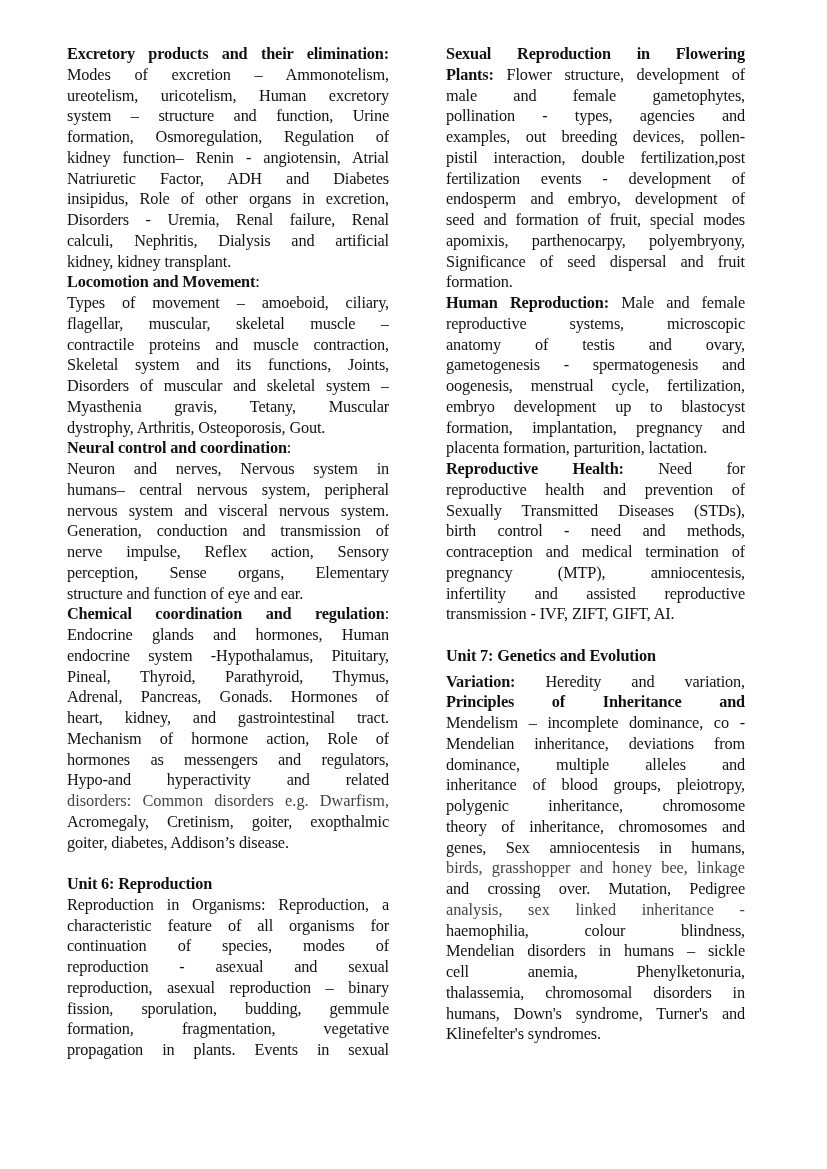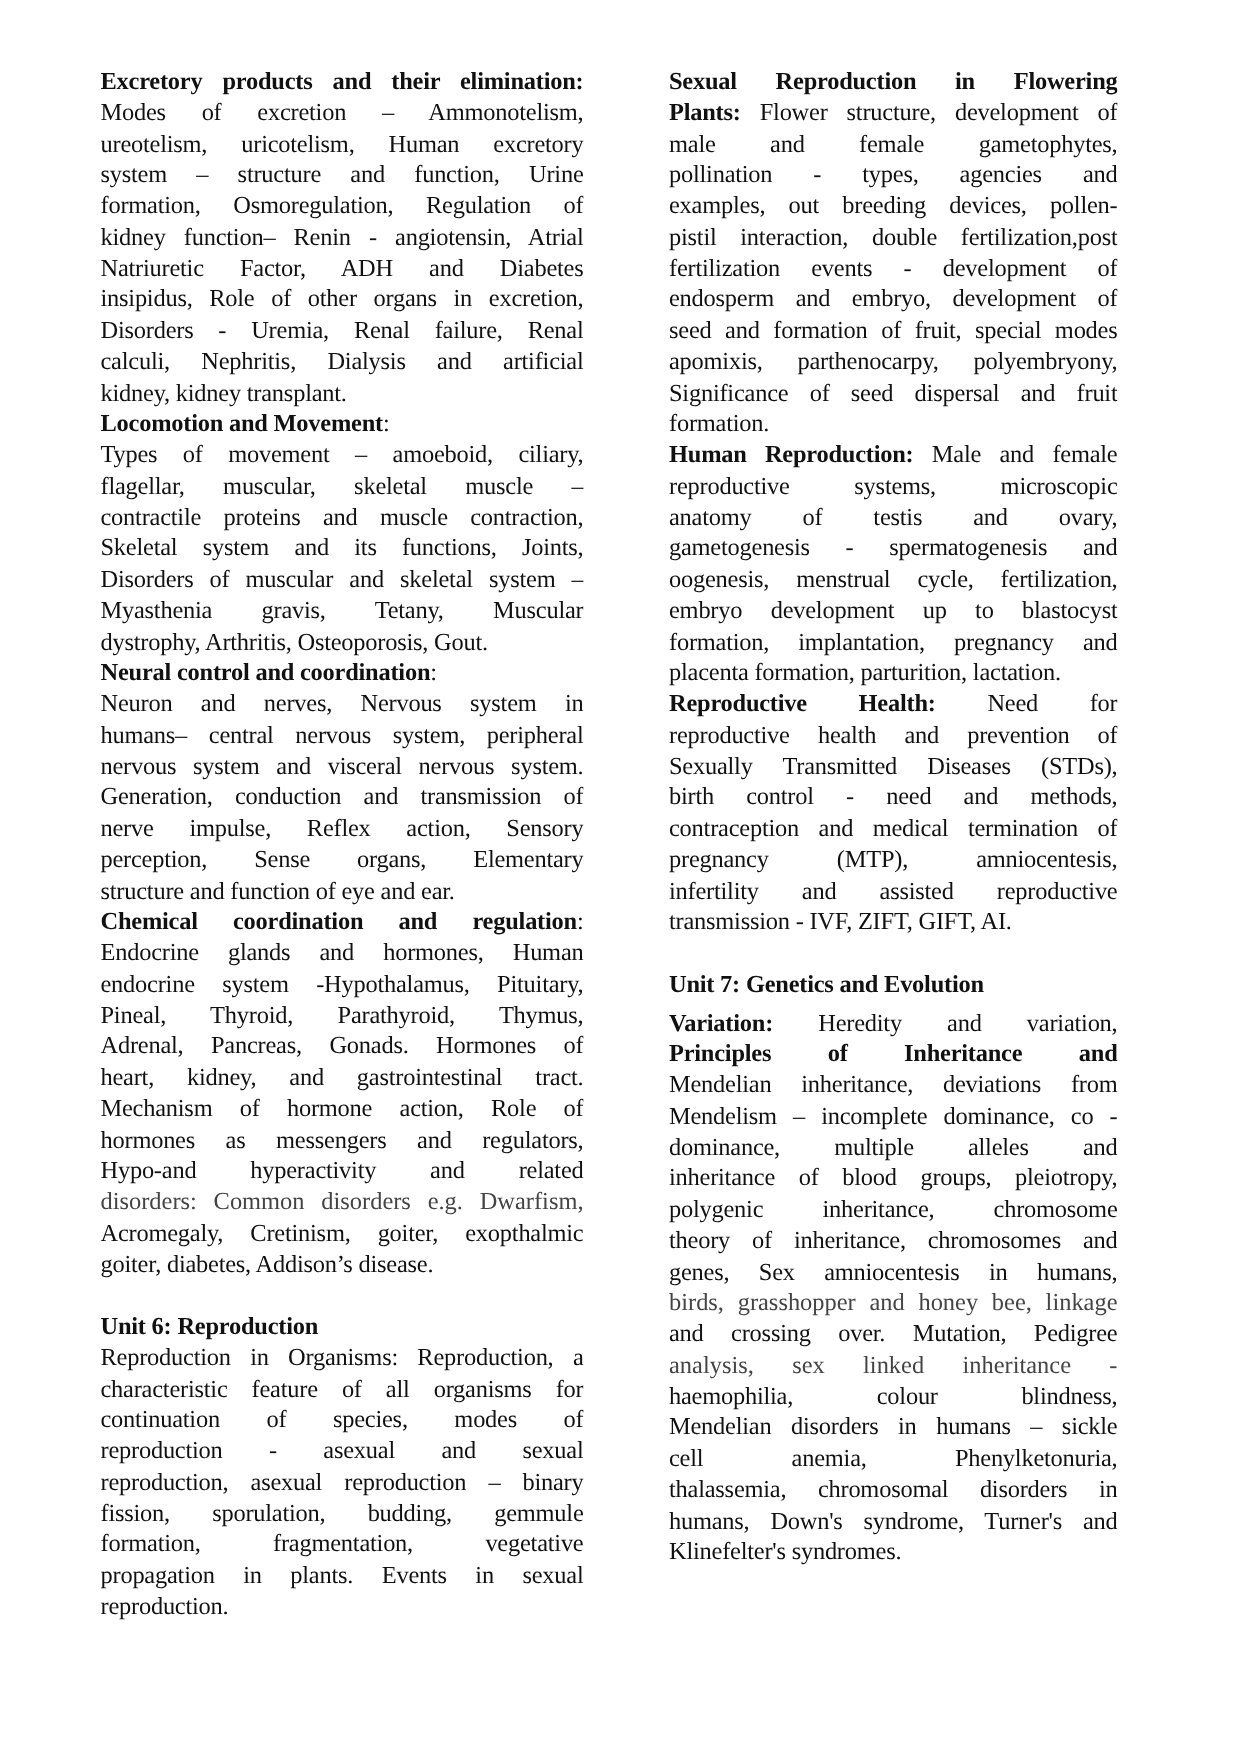--- a/index.html
+++ b/index.html
@@ -86,21 +86,20 @@
     <span class="line last b">Unit 6: Reproduction</span>
     <div>
         <span class="line" style="text-align: justify; text-align-last: justify; white-space: normal; overflow: hidden;">Reproduction in Organisms: Reproduction, a</span>
         <span class="line" style="text-align: justify; text-align-last: justify; white-space: normal; overflow: hidden;">characteristic feature of all organisms for</span>
         <span class="line" style="text-align: justify; text-align-last: justify; white-space: normal; overflow: hidden;">continuation of species, modes of</span>
         <span class="line" style="text-align: justify; text-align-last: justify; white-space: normal; overflow: hidden;">reproduction - asexual and sexual</span>
         <span class="line" style="text-align: justify; text-align-last: justify; white-space: normal; overflow: hidden;">reproduction, asexual reproduction – binary</span>
         <span class="line" style="text-align: justify; text-align-last: justify; white-space: normal; overflow: hidden;">fission, sporulation, budding, gemmule</span>
         <span class="line" style="text-align: justify; text-align-last: justify; white-space: normal; overflow: hidden;">formation, fragmentation, vegetative</span>
         <span class="line" style="text-align: justify; text-align-last: justify; white-space: normal; overflow: hidden;">propagation in plants. Events in sexual</span>
-        <span class="line last">reproduction.</span>
       </div>
   </div>
 </div>
 
 <div class="col right">
 
   <div>
     <span class="line b" style="text-align: justify; text-align-last: justify; white-space: normal; overflow: hidden;">Sexual Reproduction in Flowering</span>
     <span class="line" style="text-align: justify; text-align-last: justify; white-space: normal; overflow: hidden;"><span class="b">Plants:</span><span> Flower structure, development of</span></span>
     <div>
@@ -144,22 +143,22 @@
   </div>
   <span class="gap"></span>
 
   <span class="line last b">Unit 7: Genetics and Evolution</span>
   <span class="gap-s"></span>
 
   <div>
     <span class="line" style="text-align: justify; text-align-last: justify; white-space: normal; overflow: hidden;"><span class="b">Variation:</span><span> Heredity and variation,</span></span>
     <span class="line b" style="text-align: justify; text-align-last: justify; white-space: normal; overflow: hidden;">Principles of Inheritance and</span>
     <div>
+        <span class="line" style="text-align: justify; text-align-last: justify; white-space: normal; overflow: hidden;">Mendelism – incomplete dominance, co -</span>
         <span class="line" style="text-align: justify; text-align-last: justify; white-space: normal; overflow: hidden;">Mendelian inheritance, deviations from</span>
-        <span class="line" style="text-align: justify; text-align-last: justify; white-space: normal; overflow: hidden;">Mendelism – incomplete dominance, co -</span>
         <span class="line" style="text-align: justify; text-align-last: justify; white-space: normal; overflow: hidden;">dominance, multiple alleles and</span>
         <span class="line" style="text-align: justify; text-align-last: justify; white-space: normal; overflow: hidden;">inheritance of blood groups, pleiotropy,</span>
         <span class="line" style="text-align: justify; text-align-last: justify; white-space: normal; overflow: hidden;">polygenic inheritance, chromosome</span>
         <span class="line" style="text-align: justify; text-align-last: justify; white-space: normal; overflow: hidden;">theory of inheritance, chromosomes and</span>
         <span class="line" style="text-align: justify; text-align-last: justify; white-space: normal; overflow: hidden;">genes, Sex amniocentesis in humans,</span>
         <span class="line light" style="text-align: justify; text-align-last: justify; white-space: normal; overflow: hidden;">birds, grasshopper and honey bee, linkage</span>
         <span class="line" style="text-align: justify; text-align-last: justify; white-space: normal; overflow: hidden;">and crossing over. Mutation, Pedigree</span>
         <span class="line light" style="text-align: justify; text-align-last: justify; white-space: normal; overflow: hidden;">analysis, sex linked inheritance -</span>
         <span class="line" style="text-align: justify; text-align-last: justify; white-space: normal; overflow: hidden;">haemophilia, colour blindness,</span>
         <span class="line" style="text-align: justify; text-align-last: justify; white-space: normal; overflow: hidden;">Mendelian disorders in humans – sickle</span>

